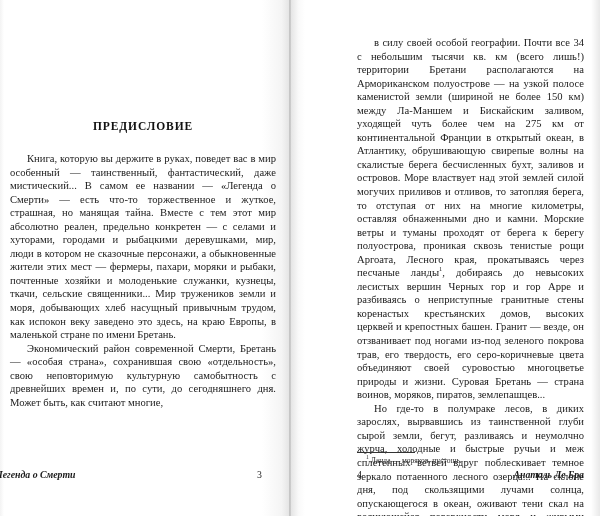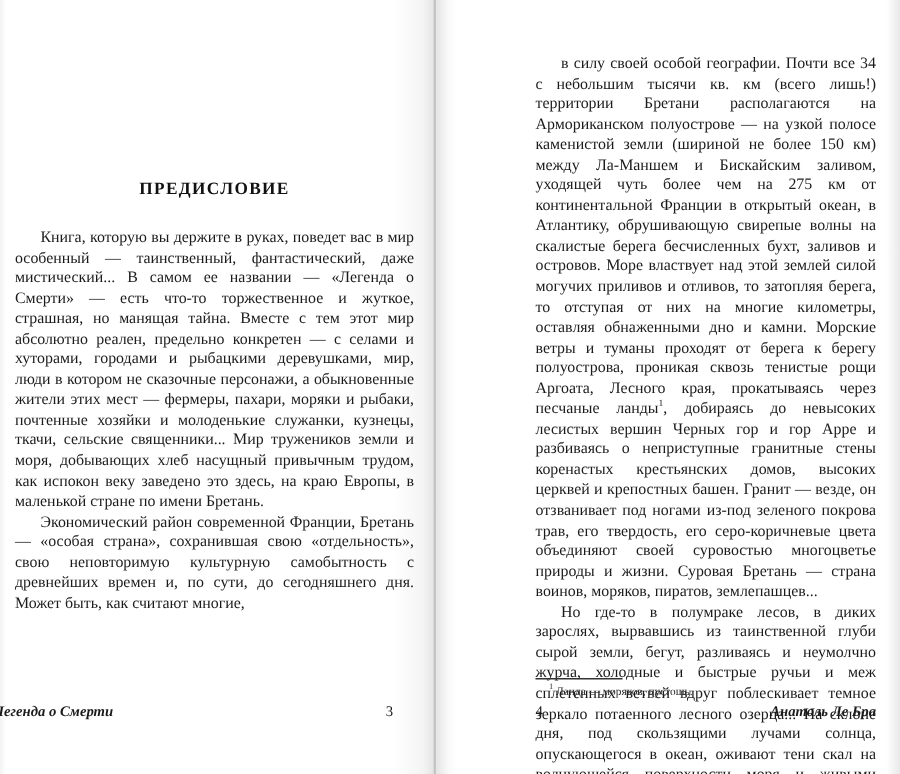--- a/index.html
+++ b/index.html
@@ -183,21 +183,21 @@
   <div class="gutter edge-left-shade"></div>
   <div class="gutter gutter-left-shade"></div>
   <div class="gutter gutter-line"></div>
   <div class="gutter gutter-right-shade"></div>
   <div class="gutter edge-right-shade"></div>
 
   <div class="page page-left">
     <div class="textcol">
       <h1 class="chapter-title">ПРЕДИСЛОВИЕ</h1>
       <p class="body">Книга, которую вы держите в руках, поведет вас в мир особенный — таинственный, фантастический, даже мистический... В самом ее названии — «Легенда о Смерти» — есть что-то торжественное и жуткое, страшная, но манящая тайна. Вместе с тем этот мир абсолютно реален, предельно конкретен — с селами и хуторами, городами и рыбацкими деревушками, мир, люди в котором не сказочные персонажи, а обыкновенные жители этих мест — фермеры, пахари, моряки и рыбаки, почтенные хозяйки и молоденькие служанки, кузнецы, ткачи, сельские священники... Мир тружеников земли и моря, добывающих хлеб насущный привычным трудом, как испокон веку заведено это здесь, на краю Европы, в маленькой стране по имени Бретань.</p>
-      <p class="body">Экономический район современной Франции, Бретань — «особая страна», сохранившая свою «отдельность», свою неповторимую культурную самобытность с древнейших времен и, по сути, до сегодняшнего дня. Может быть, как считают многие,</p>
+      <p class="body">Экономический район современной Смерти, Бретань — «особая страна», сохранившая свою «отдельность», свою неповторимую культурную самобытность с древнейших времен и, по сути, до сегодняшнего дня. Может быть, как считают многие,</p>
     </div>
 
     <div class="footer">
       <span class="running-head">Легенда о Смерти</span>
       <span class="folio">3</span>
     </div>
   </div>
 
   <div class="page page-right">
     <div class="textcol">

